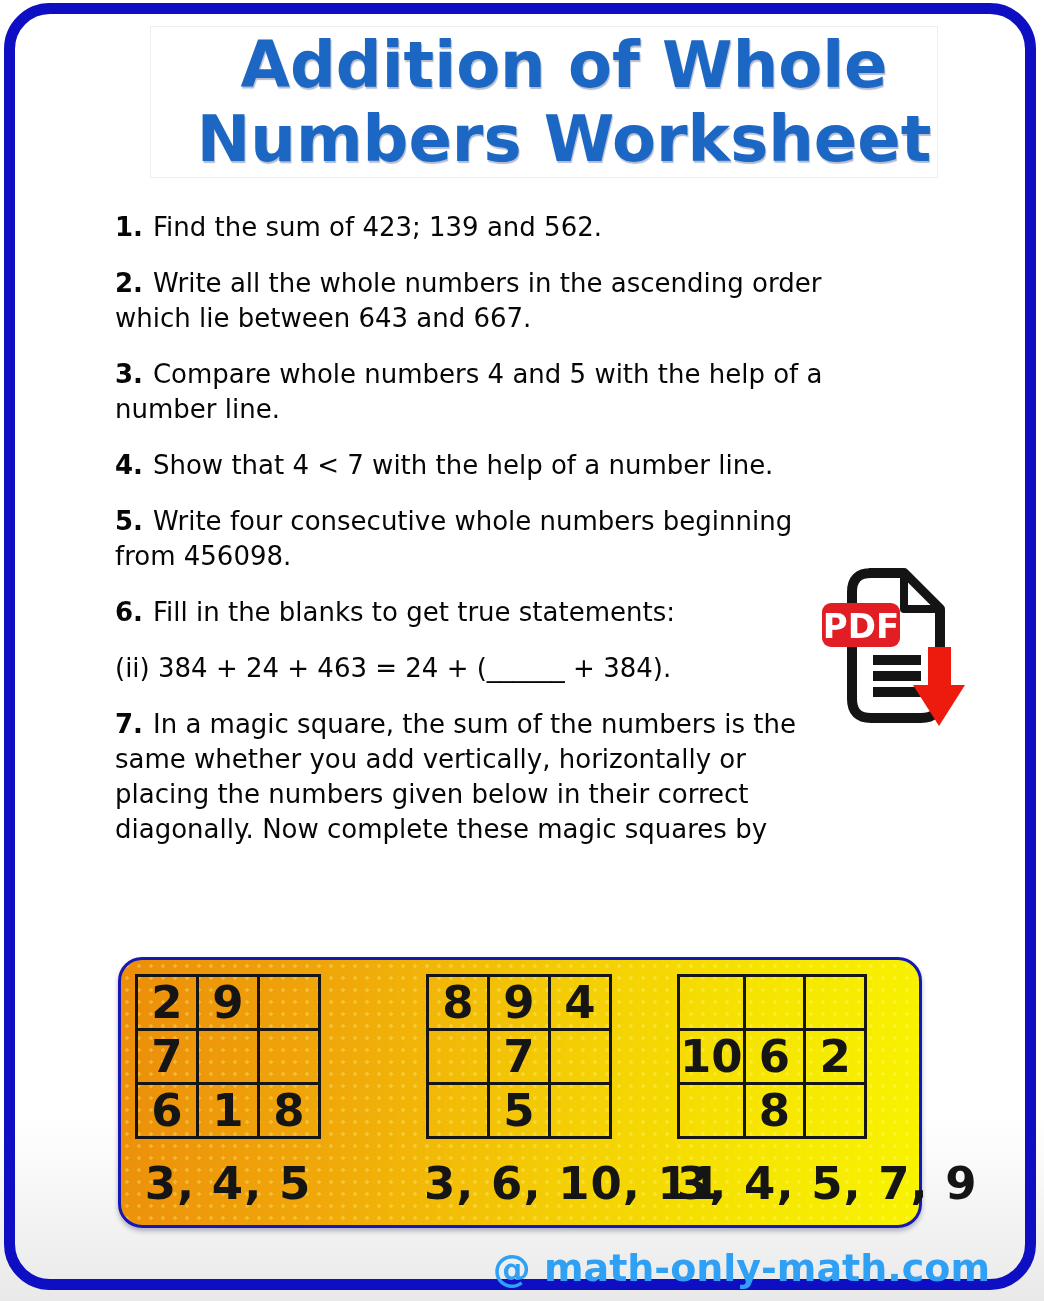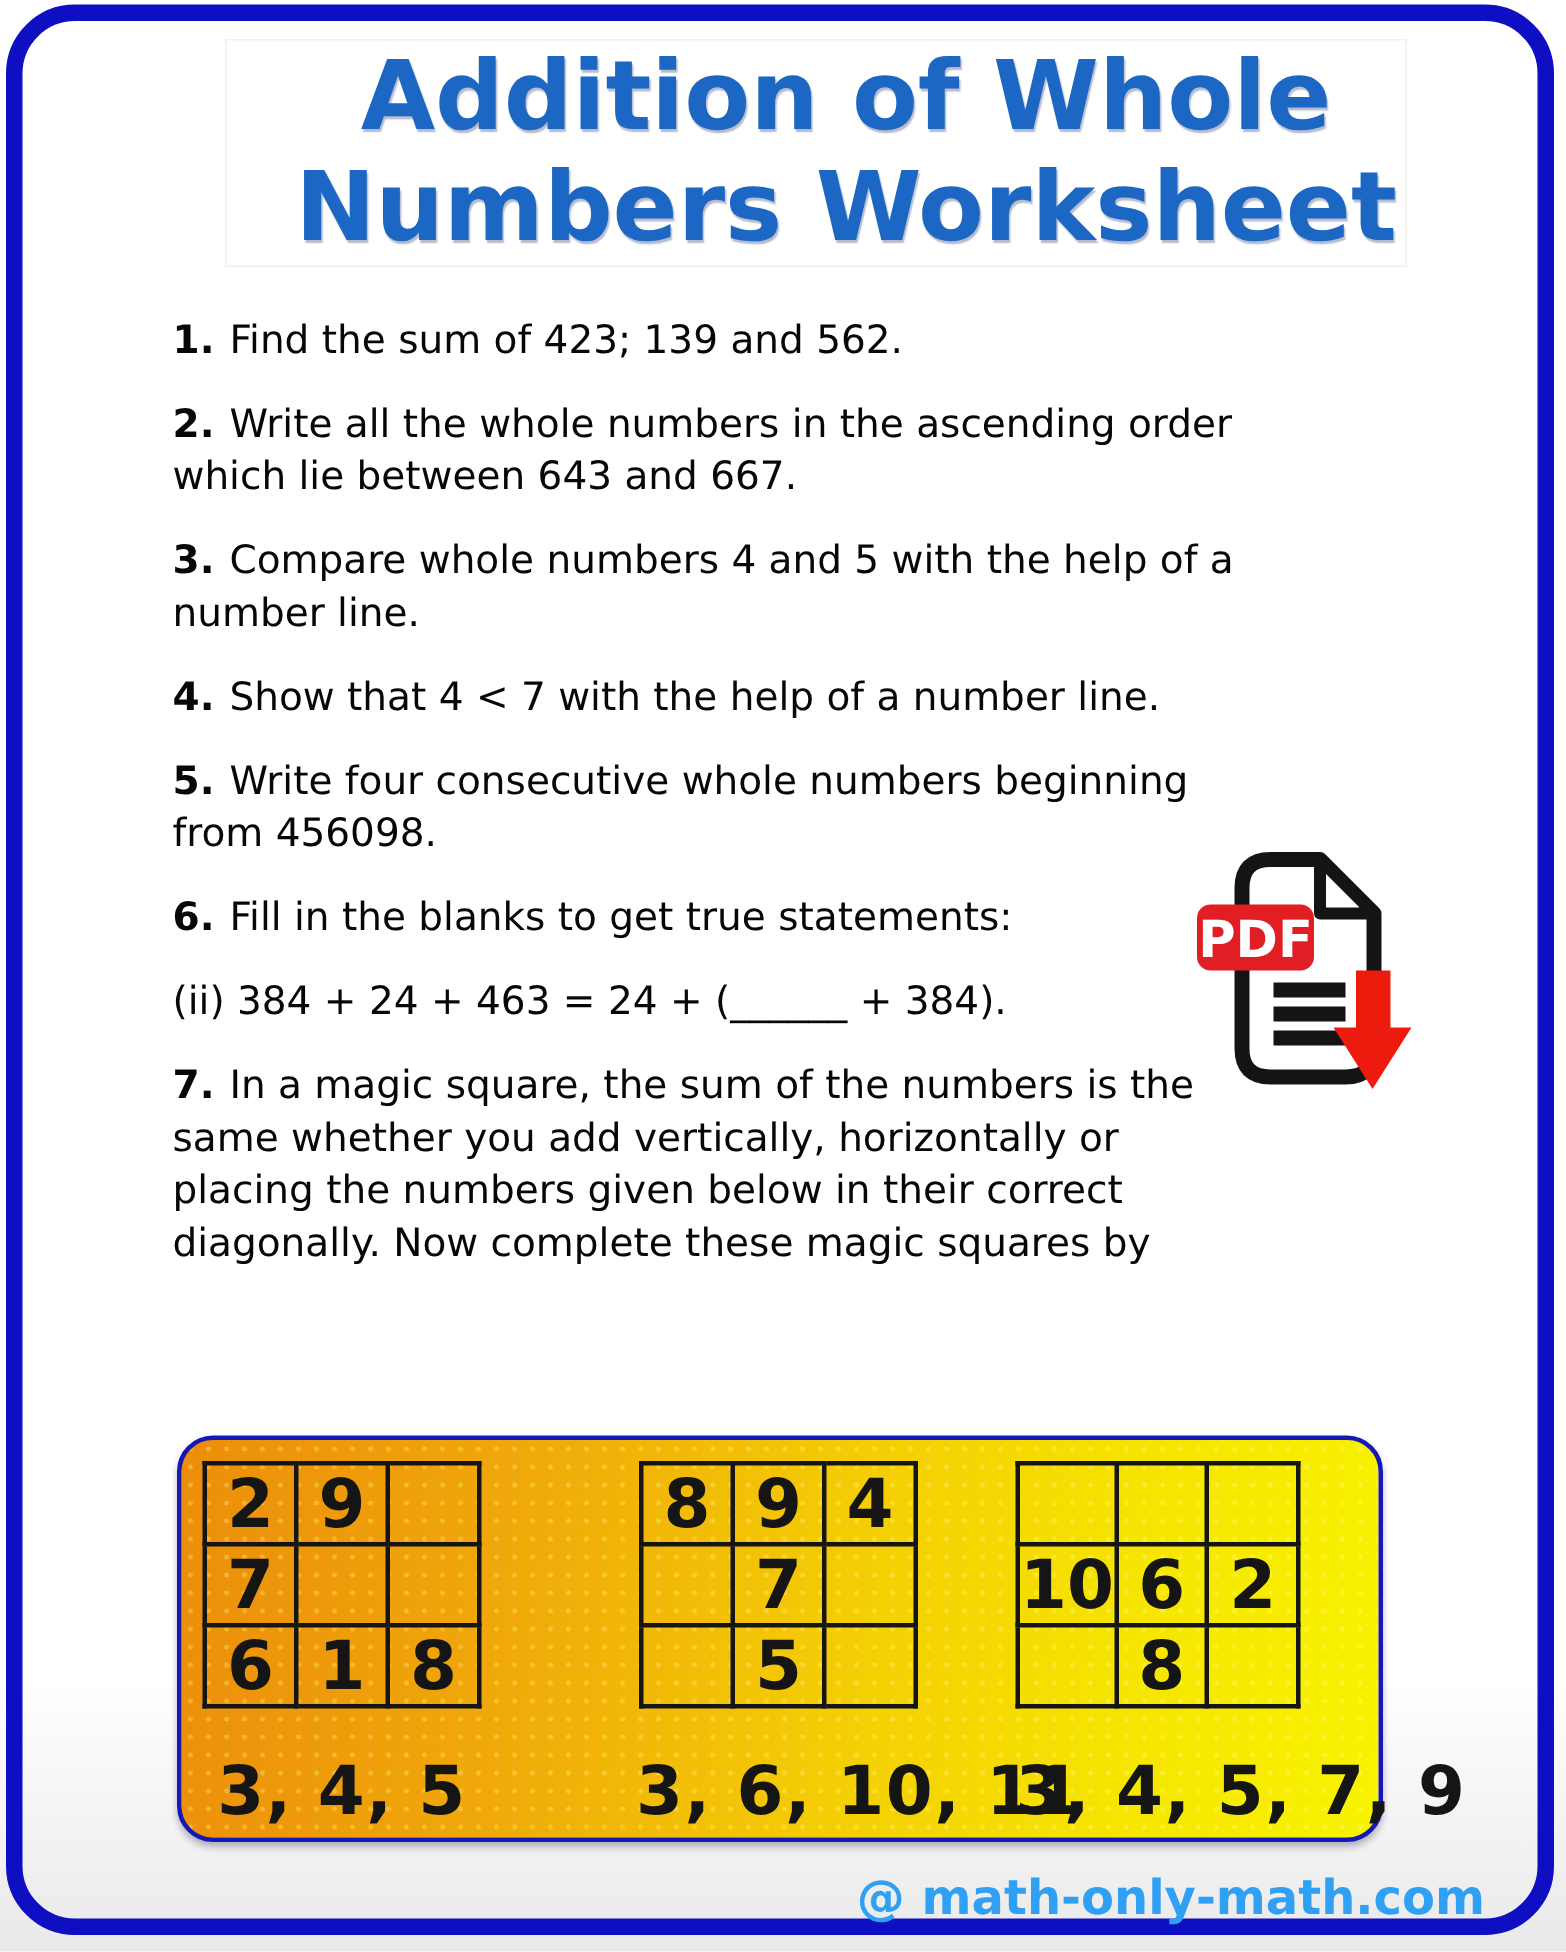--- a/index.html
+++ b/index.html
@@ -30,21 +30,21 @@
   }
   
   .questions {
     position: absolute; left: 115px; top: 210px; width: 880px;
     font-size: 26px; line-height: 35px; color: #070707;
   }
   .q { margin: 0 0 21px 0; }
   .q .line { display: block; }
   .qnum { font-weight: 700; margin-right: 10px; }
   
-  .pdf-wrap { position: absolute; left: 792px; top: 561px; width: 152px; height: 178px; cursor: pointer; }
+  .pdf-wrap { position: absolute; left: 816px; top: 561px; width: 152px; height: 178px; cursor: pointer; }
   
   .panel {
     position: absolute; left: 118px; top: 957px; width: 804px; height: 271px;
     box-sizing: border-box; border: 3px solid #1518b2; border-radius: 24px;
     background:
       radial-gradient(rgba(255, 255, 150, 0.30) 18%, rgba(255, 255, 150, 0) 22%) 0 0 / 12px 12px repeat,
       linear-gradient(97deg, #ec8d0b 0%, #f0a909 28%, #f4cd05 55%, #f6e600 80%, #f8f300 100%);
     box-shadow: 0 3px 5px rgba(0, 0, 60, 0.28);
   }
   .ms { position: absolute; top: 14px; width: 190px; text-align: center; }
@@ -52,27 +52,27 @@
   .ms-2 { left: 303px; }
   .ms-3 { left: 556px; }
   .ms table { border-collapse: collapse; margin: 0 auto; }
   .ms td {
     width: 58px; height: 51px; padding: 0;
     border: 3px solid #151515;
     font-size: 45px; font-weight: 700; color: #151515;
     text-align: center; vertical-align: middle; line-height: 1;
   }
   .ms .caption {
-    margin-top: 28px; font-size: 45px; font-weight: 700; color: #151515;
+    margin-top: 18px; font-size: 45px; font-weight: 700; color: #151515;
     letter-spacing: 1px; white-space: nowrap;
   }
   
   .footer {
     position: absolute; top: 1246px; right: 54px;
-    font-size: 32px; font-weight: 700; color: #2fa0f3;
+    font-size: 38px; font-weight: 700; color: #2fa0f3;
     white-space: nowrap; cursor: pointer;
   }
 </style>
 </head>
 <body>
 
 <div class="page">
   <div class="outer-border"></div>
 
   <div class="title-box">

